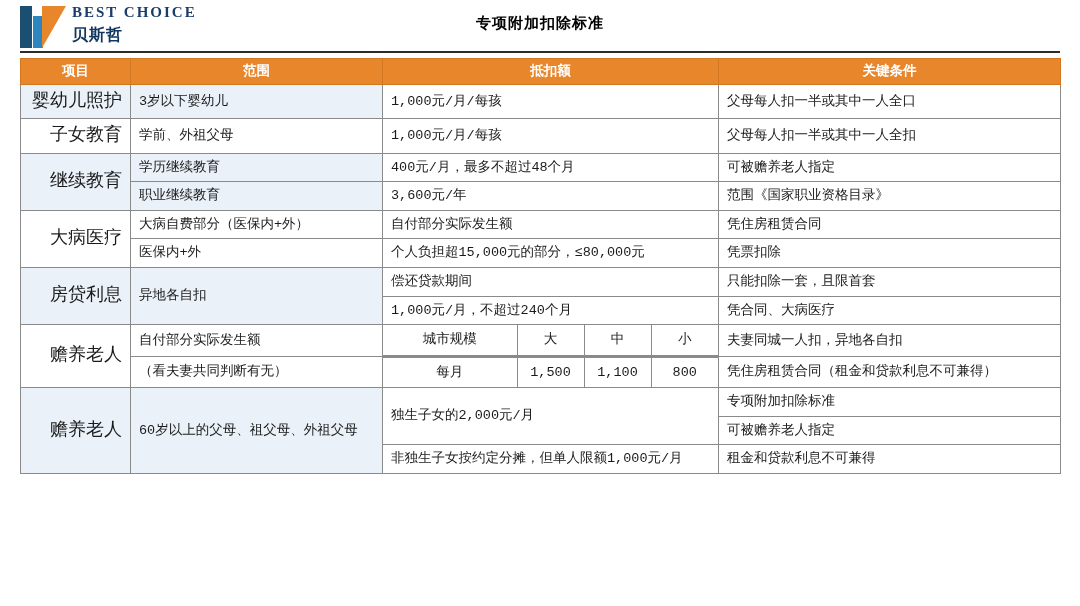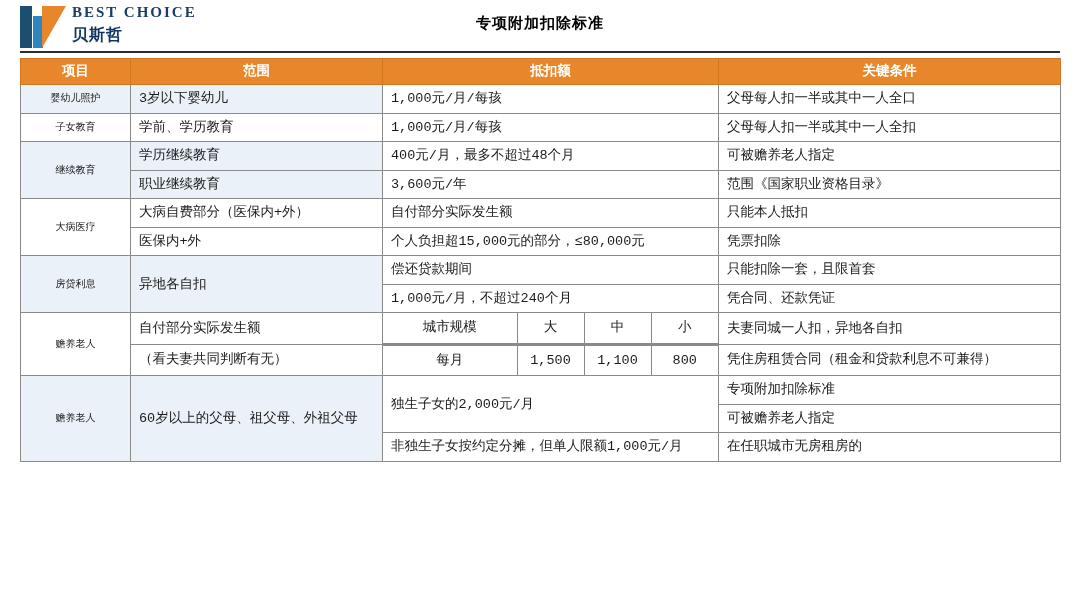--- a/index.html
+++ b/index.html
@@ -118,22 +118,22 @@
     background: #e8862c;
     color: #ffffff;
     font-weight: bold;
     text-align: center;
     height: 26px;
     padding: 3px 6px;
     font-size: 13.5px;
     border-color: #d2771f;
   }
   td.cat {
-    text-align: center;
-    font-size: 10px;
+    text-align: right;
+    font-size: 18px;
   }
   td.alt { background: #eaf1f8; }
 
   
   table.sub {
     width: 100%;
     border-collapse: collapse;
     table-layout: fixed;
     margin: 0;
   }
@@ -189,58 +189,58 @@
 
         <tr>
           <td class="cat alt">婴幼儿照护</td>
           <td class="alt">3岁以下婴幼儿</td>
           <td>1,000元/月/每孩</td>
           <td>父母每人扣一半或其中一人全口</td>
         </tr>
 
         <tr>
           <td class="cat">子女教育</td>
-          <td>学前、学历教育</td>
+          <td>学前、外祖父母</td>
           <td>1,000元/月/每孩</td>
           <td>父母每人扣一半或其中一人全扣</td>
         </tr>
 
         <tr>
           <td class="cat alt" rowspan="2">继续教育</td>
           <td class="alt">学历继续教育</td>
           <td>400元/月，最多不超过48个月</td>
           <td>可被赡养老人指定</td>
         </tr>
         <tr>
           <td class="alt">职业继续教育</td>
           <td>3,600元/年</td>
           <td>范围《国家职业资格目录》</td>
         </tr>
 
         <tr>
           <td class="cat" rowspan="2">大病医疗</td>
           <td>大病自费部分（医保内+外）</td>
           <td>自付部分实际发生额</td>
-          <td>只能本人抵扣</td>
+          <td>凭住房租赁合同</td>
         </tr>
         <tr>
           <td>医保内+外</td>
           <td>个人负担超15,000元的部分，≤80,000元</td>
           <td>凭票扣除</td>
         </tr>
 
         <tr>
           <td class="cat alt" rowspan="2">房贷利息</td>
           <td class="alt" rowspan="2">异地各自扣</td>
           <td>偿还贷款期间</td>
           <td>只能扣除一套，且限首套</td>
         </tr>
         <tr>
           <td>1,000元/月，不超过240个月</td>
-          <td>凭合同、还款凭证</td>
+          <td>凭合同、大病医疗</td>
         </tr>
 
         <tr>
           <td class="cat" rowspan="2">赡养老人</td>
           <td>自付部分实际发生额</td>
           <td class="nopad-outer">
             <table class="sub">
               <colgroup>
                   <col style="width:40%">
                   <col style="width:20%">
@@ -286,19 +286,19 @@
           <td class="cat alt" rowspan="3">赡养老人</td>
           <td class="alt" rowspan="3">60岁以上的父母、祖父母、外祖父母</td>
           <td rowspan="2">独生子女的2,000元/月</td>
           <td>专项附加扣除标准</td>
         </tr>
         <tr>
           <td>可被赡养老人指定</td>
         </tr>
         <tr>
           <td>非独生子女按约定分摊，但单人限额1,000元/月</td>
-          <td>在任职城市无房租房的</td>
+          <td>租金和贷款利息不可兼得</td>
         </tr>
 
       </tbody>
     </table>
   </div>
 </div>
 
 </body></html>

